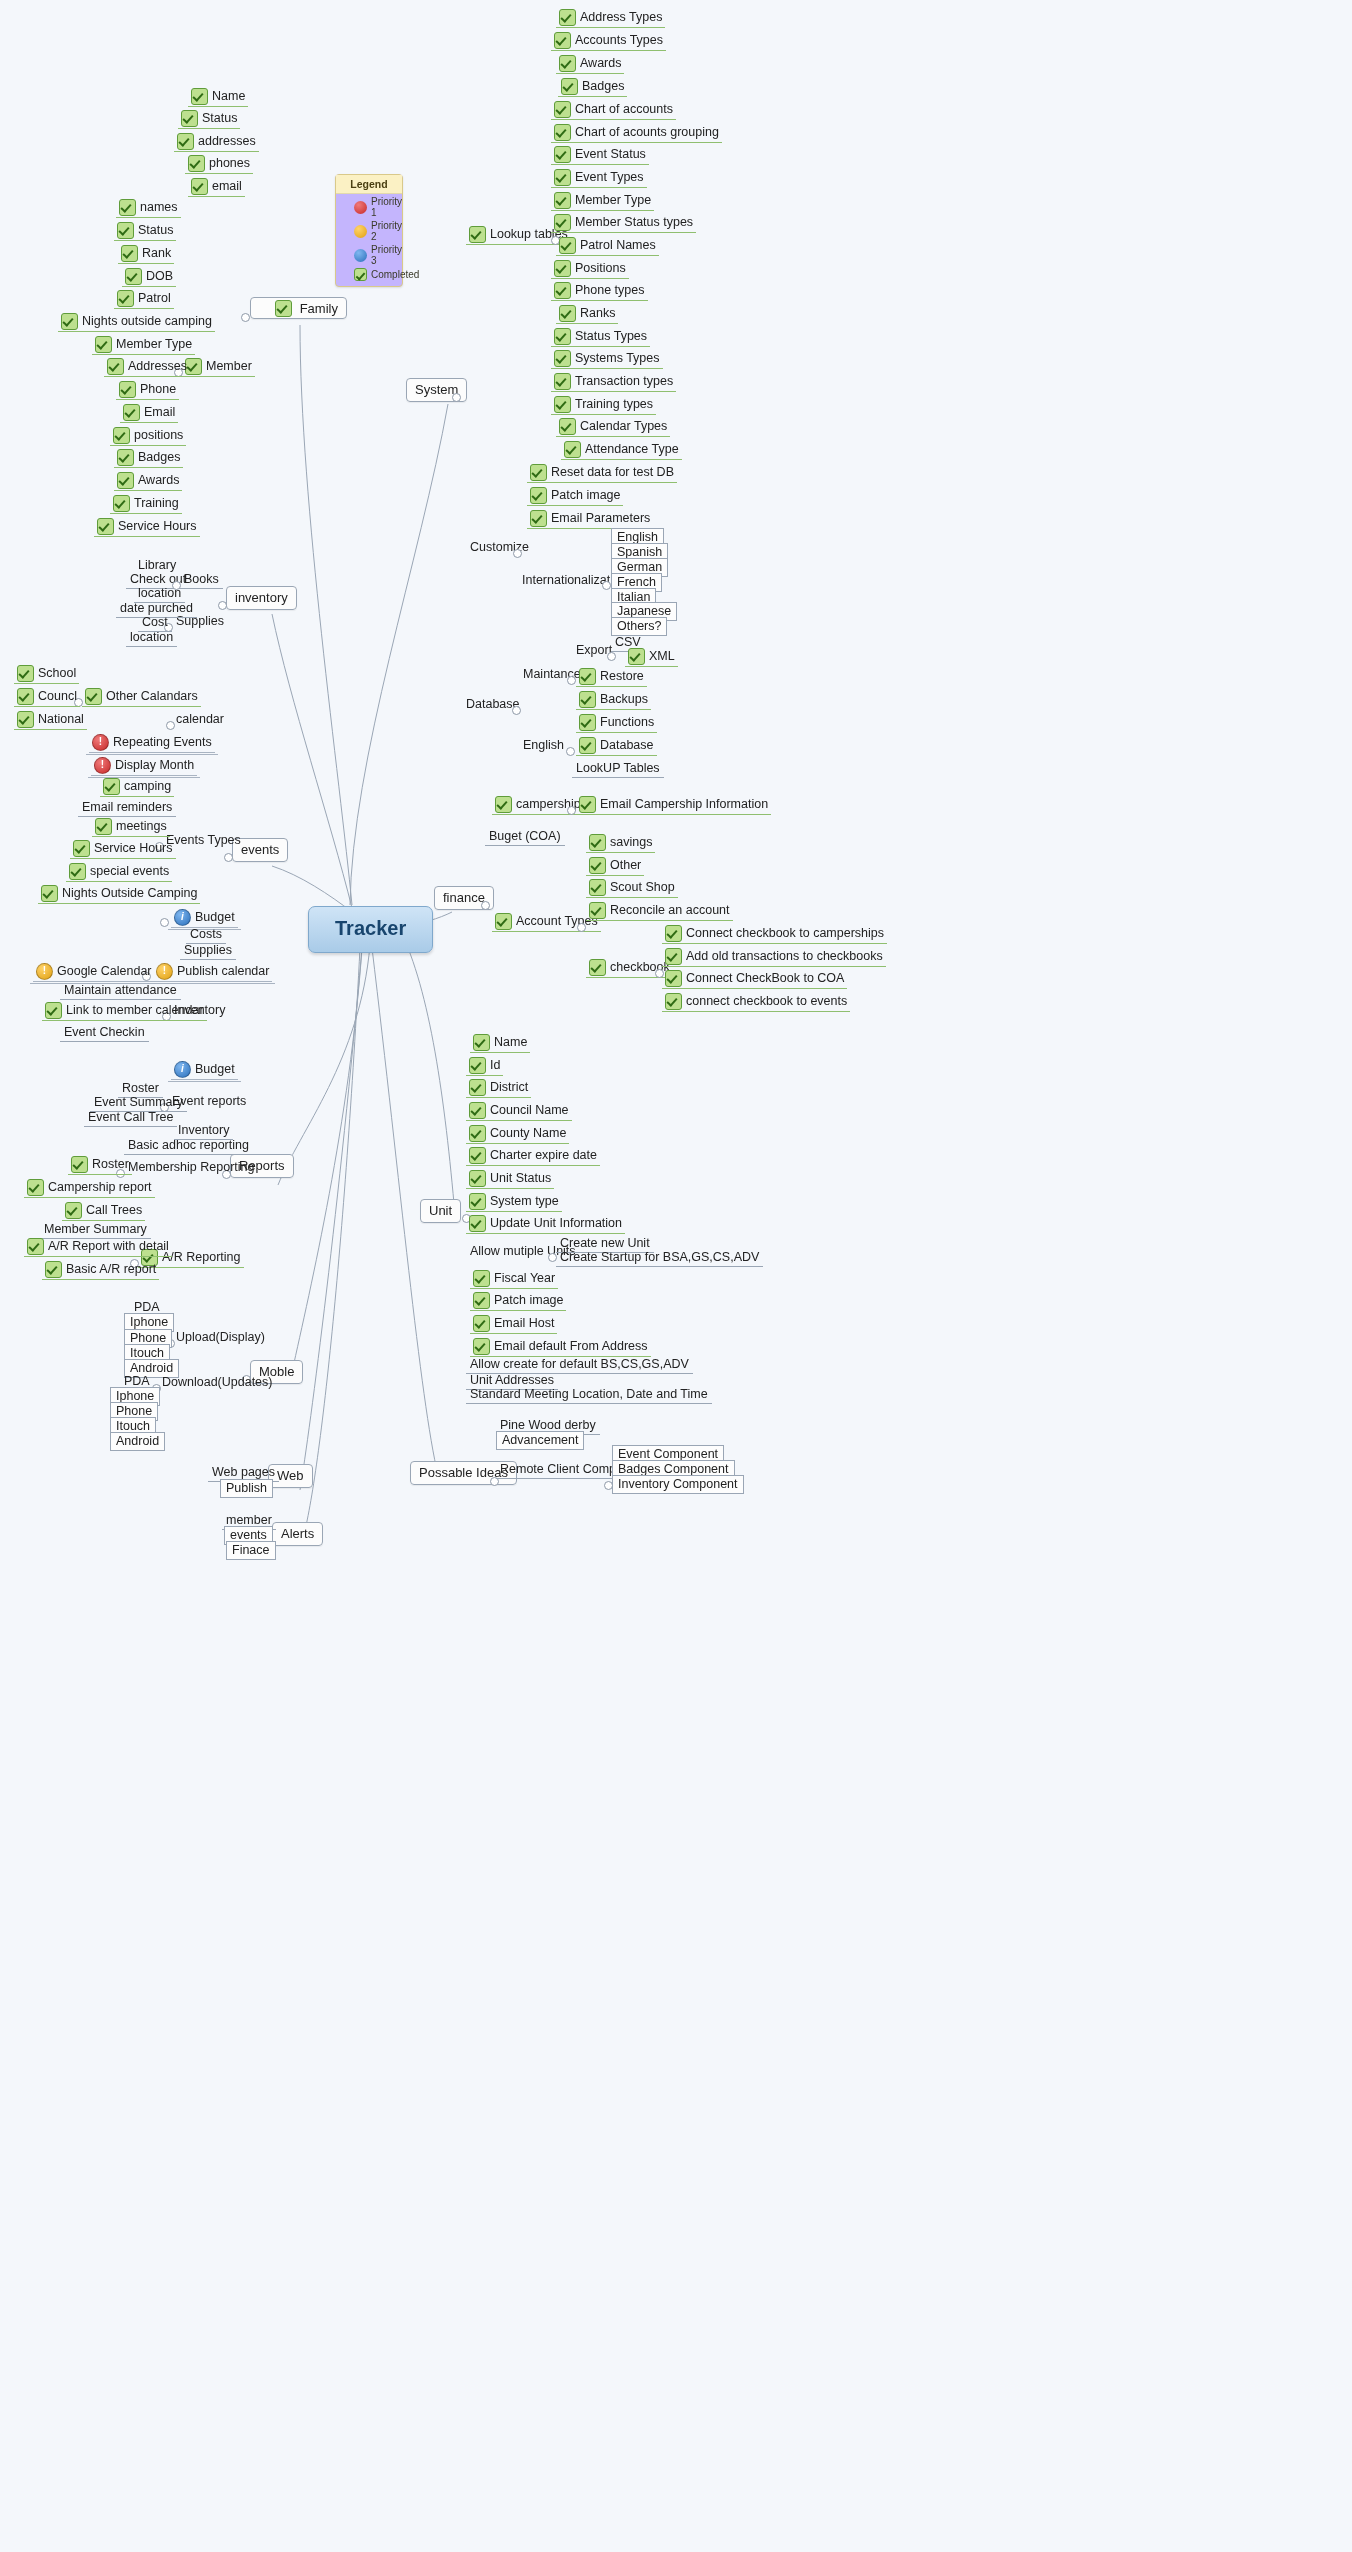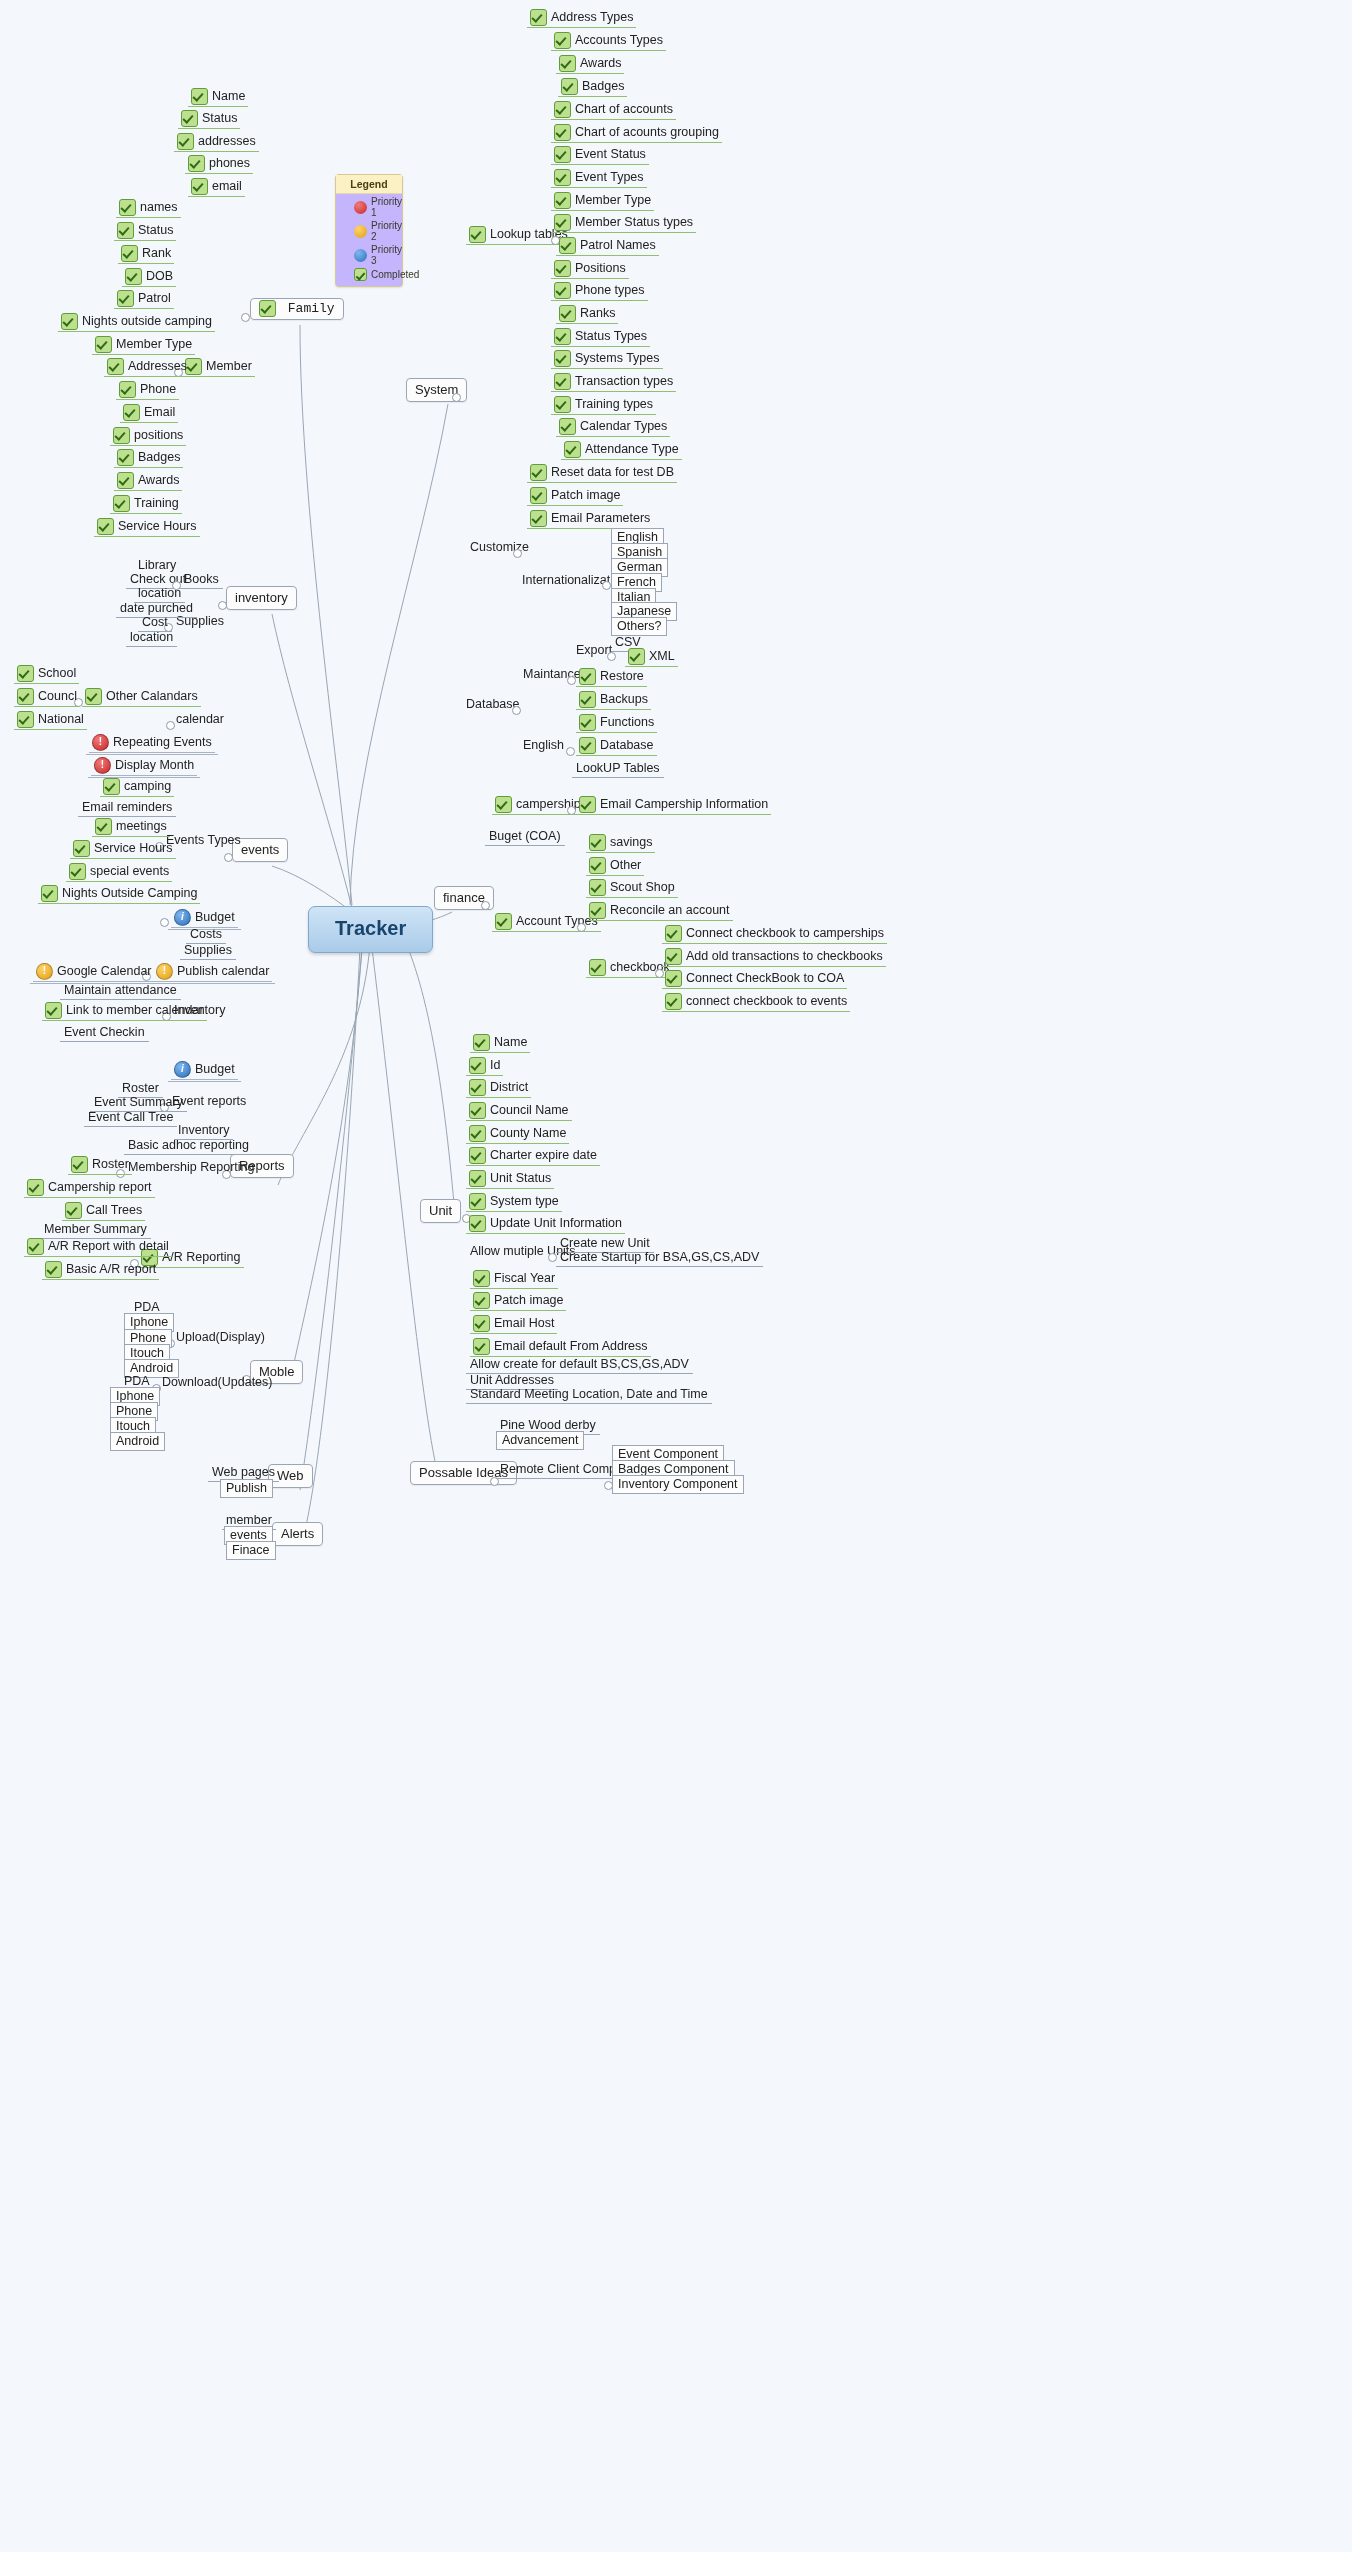--- a/index.html
+++ b/index.html
@@ -59,21 +59,21 @@
   .p1 .ico:after{content:"!";position:absolute;left:0;right:0;}
   .p2 .ico:after{content:"!";position:absolute;left:0;right:0;}
   .p3 .ico:after{content:"i";position:absolute;left:0;right:0;font-style:italic;}
 
   
   .branch{
     border:1px solid #9aa6b5;border-radius:4px;background:#fcfcfc;
     padding:3px 8px 4px 8px;font-size:13px;color:#222;
     box-shadow:0 1px 1px rgba(0,0,0,.06);
   }
-  .branch.withchk{padding:2px 8px 3px 8px;font-family:Liberation Mono, monospace;}
+  .branch.withchk{padding:2px 8px 3px 24px;}
 
   
   #root{
     position:absolute;
     border:1px solid #7fa8cc;border-radius:7px;
     background:linear-gradient(#cfe4f6,#a9cbe8);
     color:#18456e;font-size:20px;font-weight:bold;
     padding:10px 26px 12px 26px;
     box-shadow:0 2px 3px rgba(0,0,0,.15);
   }
@@ -196,21 +196,21 @@
   <div class="node" style="left:406px;top:382px;">
     <span class="branch">System</span>
   </div>
   <div class="dot" style="left:452px;top:393px;"></div>
 
   <div class="node" style="left:466px;top:226px;">
     <span class="chk"><span class="ico"></span><span class="lbl">Lookup tables</span></span>
   </div>
   <div class="dot" style="left:551px;top:236px;"></div>
 
-  <div class="node" style="left:527px;top:9px;"><span class="chk"><span class="ico"></span><span class="lbl">Address Types</span></span></div>
+  <div class="node" style="left:556px;top:9px;"><span class="chk"><span class="ico"></span><span class="lbl">Address Types</span></span></div>
   <div class="node" style="left:551px;top:32px;"><span class="chk"><span class="ico"></span><span class="lbl">Accounts Types</span></span></div>
   <div class="node" style="left:556px;top:55px;"><span class="chk"><span class="ico"></span><span class="lbl">Awards</span></span></div>
   <div class="node" style="left:558px;top:78px;"><span class="chk"><span class="ico"></span><span class="lbl">Badges</span></span></div>
   <div class="node" style="left:551px;top:101px;"><span class="chk"><span class="ico"></span><span class="lbl">Chart of accounts</span></span></div>
   <div class="node" style="left:551px;top:124px;"><span class="chk"><span class="ico"></span><span class="lbl">Chart of acounts grouping</span></span></div>
   <div class="node" style="left:551px;top:146px;"><span class="chk"><span class="ico"></span><span class="lbl">Event Status</span></span></div>
   <div class="node" style="left:551px;top:169px;"><span class="chk"><span class="ico"></span><span class="lbl">Event Types</span></span></div>
   <div class="node" style="left:551px;top:192px;"><span class="chk"><span class="ico"></span><span class="lbl">Member Type</span></span></div>
   <div class="node" style="left:551px;top:214px;"><span class="chk"><span class="ico"></span><span class="lbl">Member Status types</span></span></div>
   <div class="node" style="left:556px;top:237px;"><span class="chk"><span class="ico"></span><span class="lbl">Patrol Names</span></span></div>

